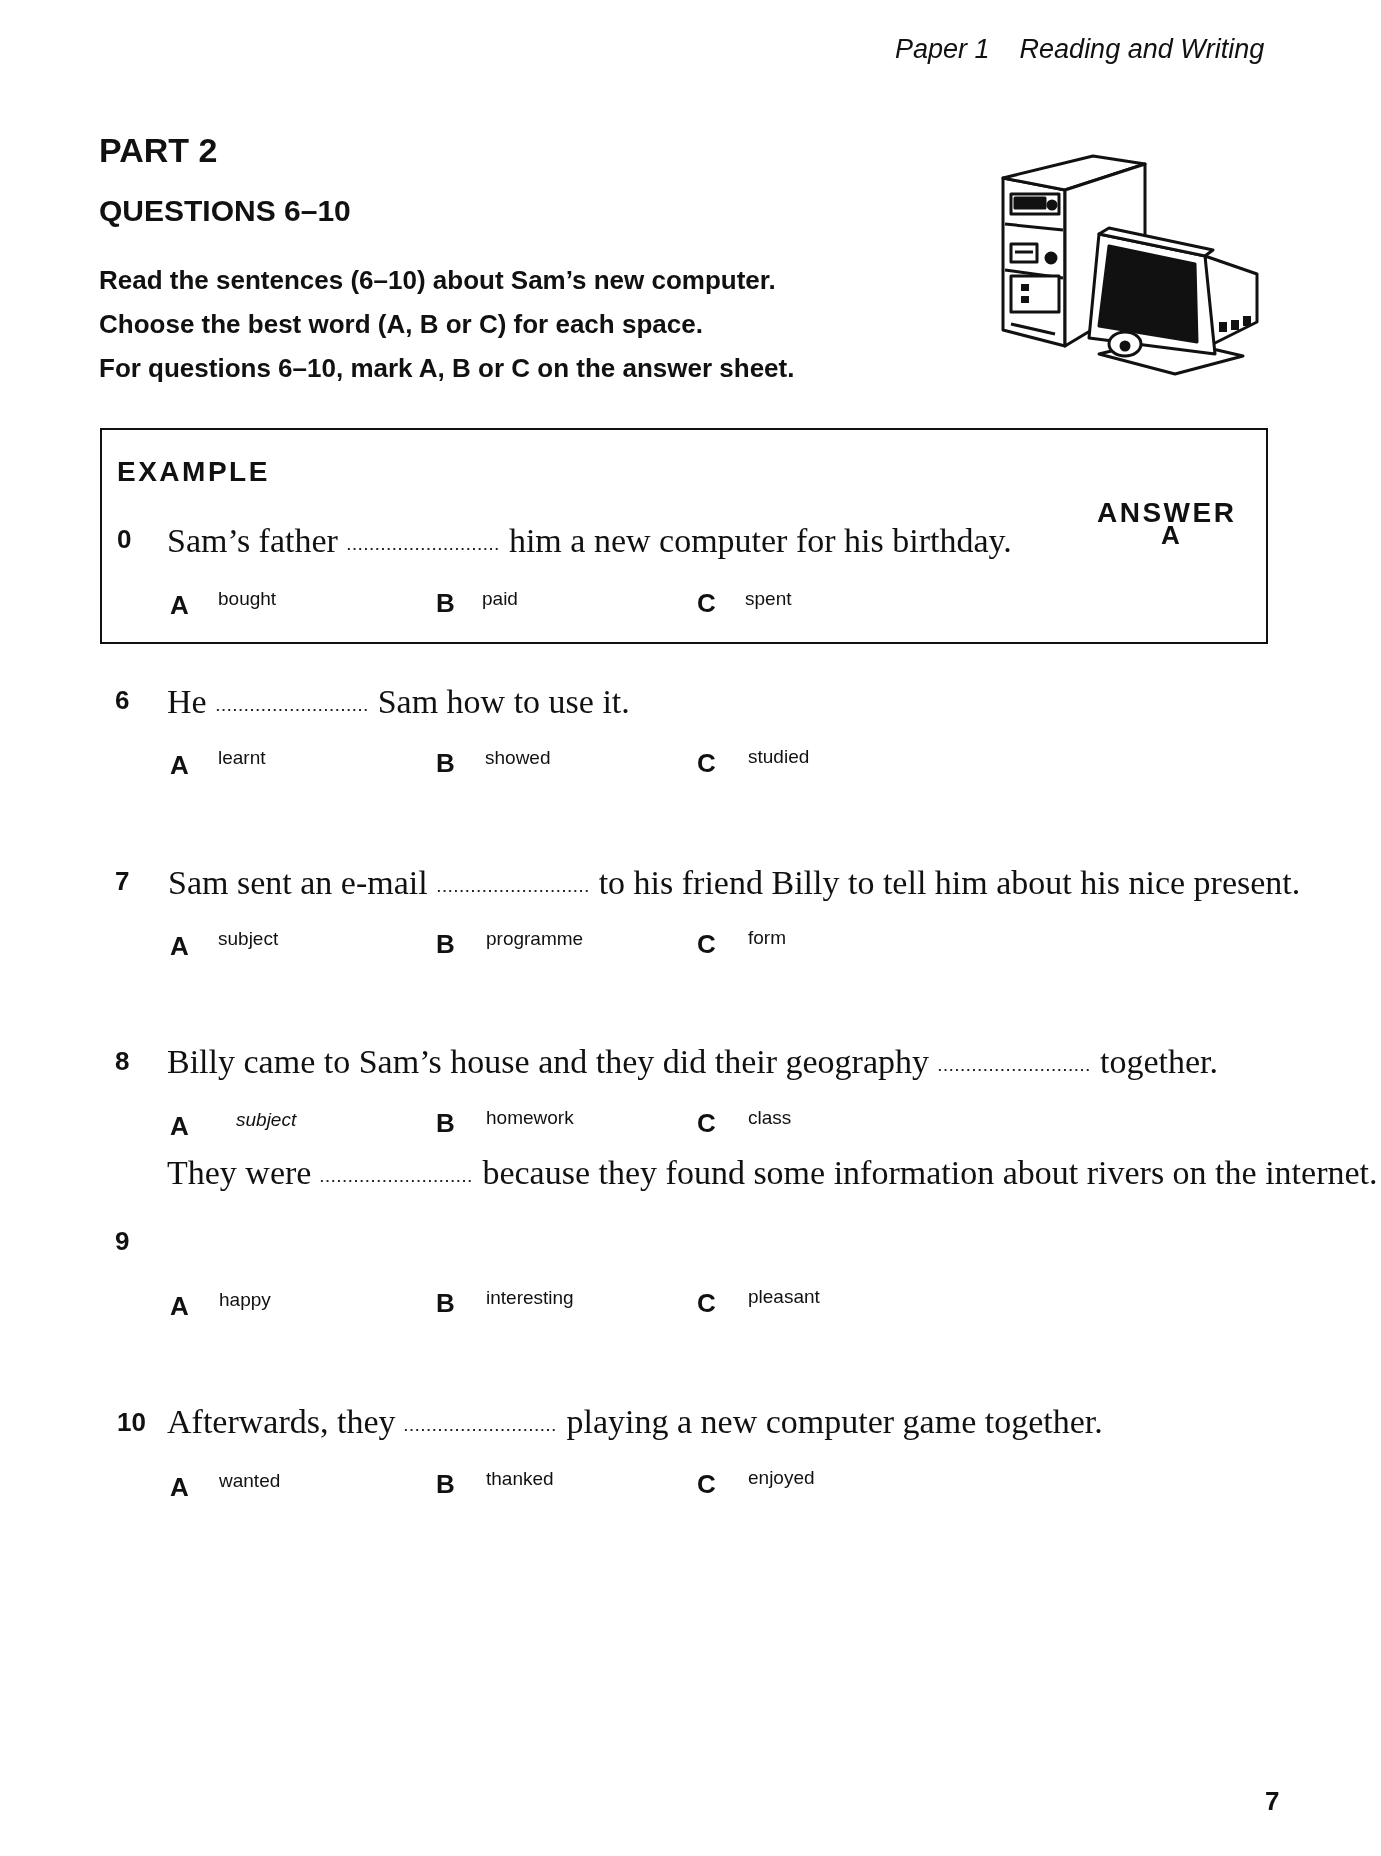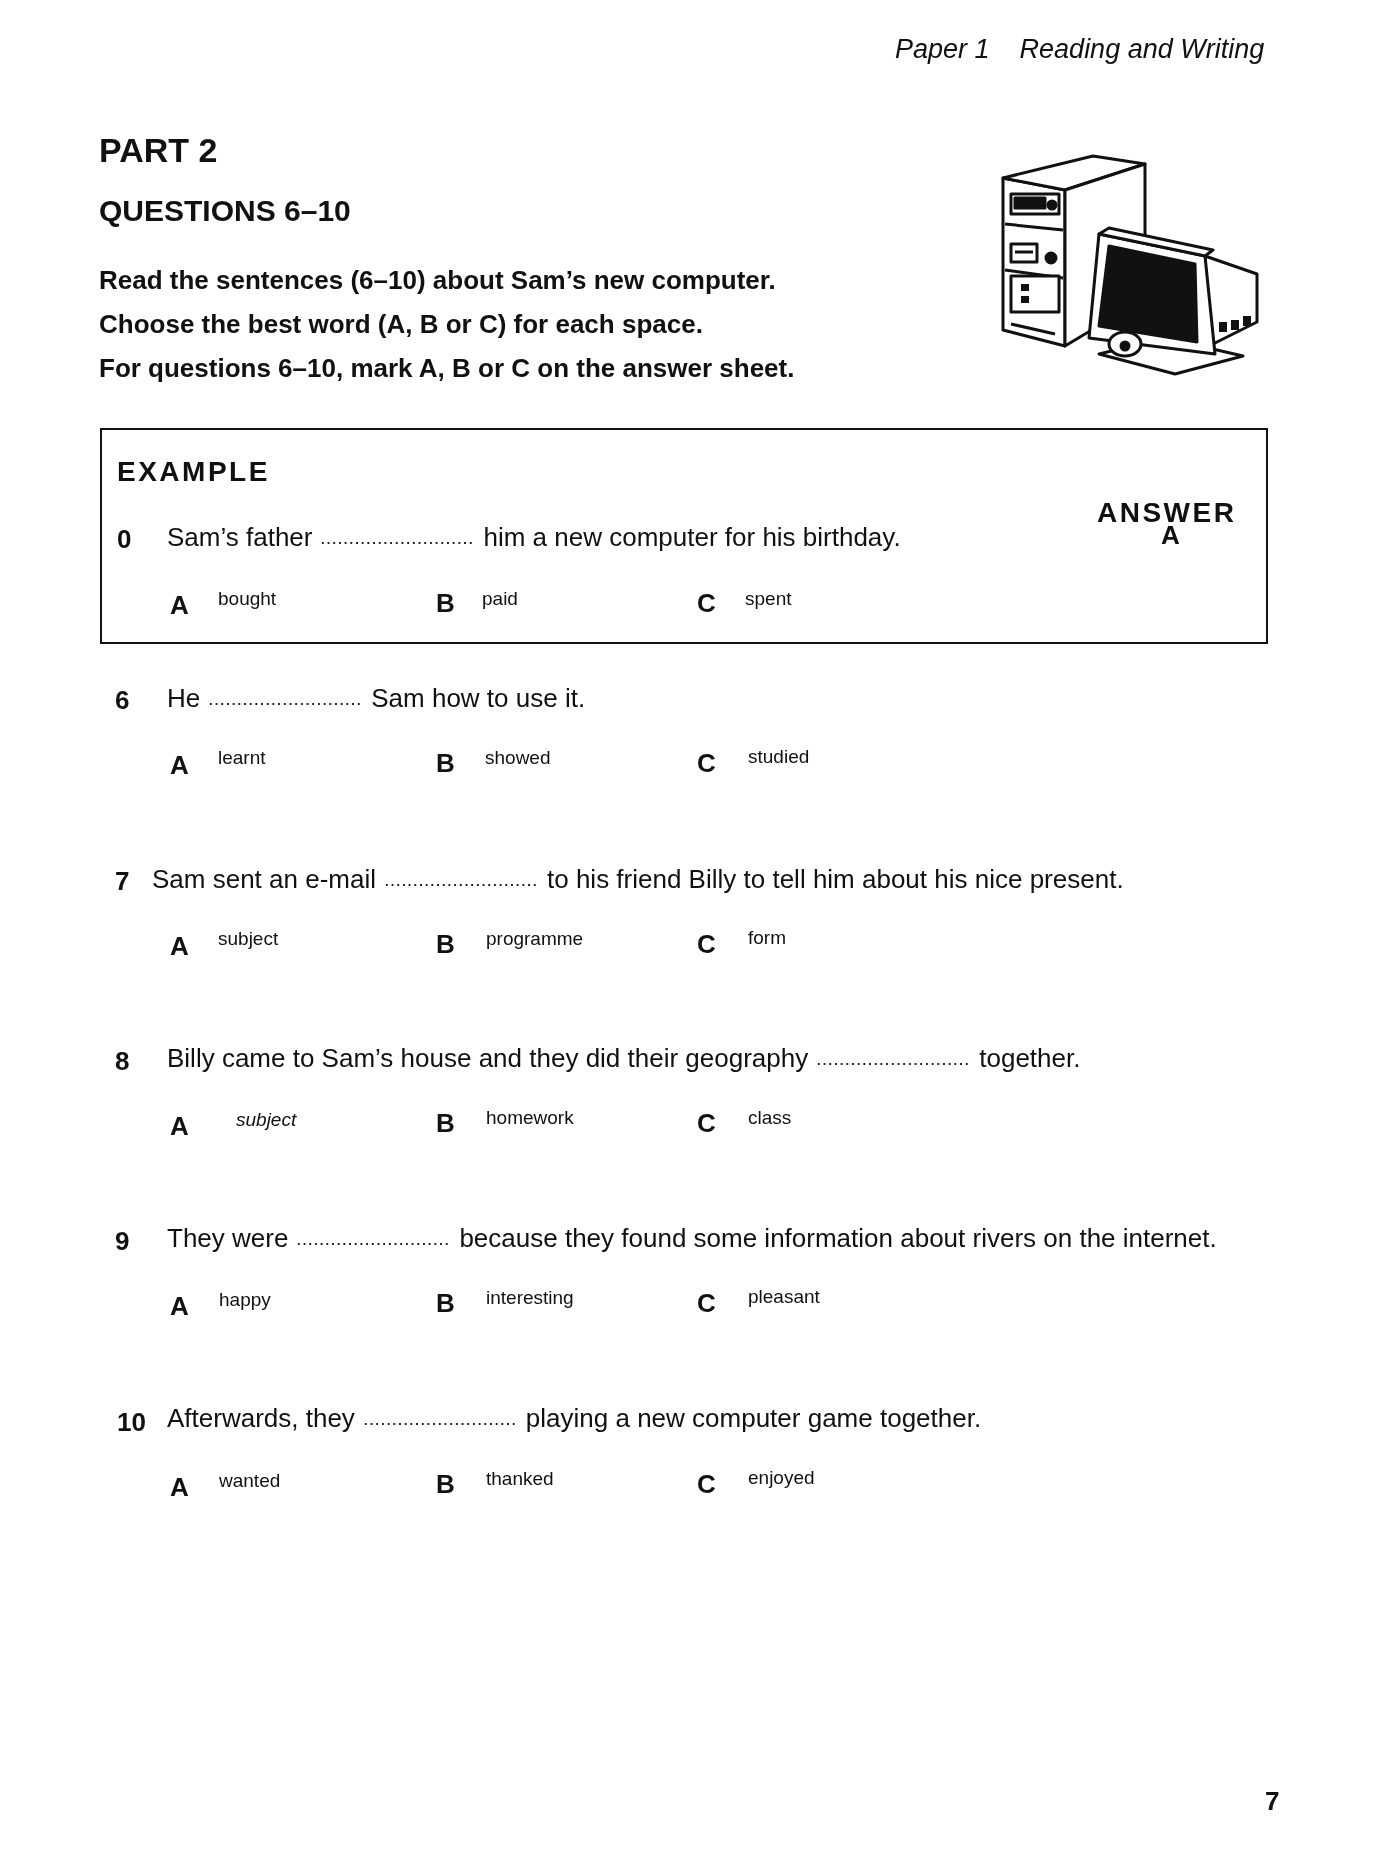--- a/index.html
+++ b/index.html
@@ -43,21 +43,22 @@
       border: 2px solid #111;
       box-sizing: border-box;
     }
     .box-label {
       font-size: 28px; font-weight: bold; letter-spacing: 2.5px;
     }
     .q-num {
       font-size: 26px; font-weight: bold;
     }
     .q-text {
-      font-size: 26px;
+      font-size: 34px;
+      font-family: Liberation Serif, serif;
     }
     .dots {
       display: inline-block;
       width: 155px;
       height: 6px;
       margin: 0 8px 0 8px;
       background-image: radial-gradient(circle, #222 1px, transparent 1.3px);
       background-size: 5.7px 6px;
       background-repeat: repeat-x;
       background-position: 0 0;
@@ -152,21 +153,21 @@
   <span>He</span><span class="dots"></span><span>Sam how to use it.</span>
 </div>
 <div class="abs opt-letter" style="left:170px; top:750px;"><span>A</span></div>
 <div class="abs opt-word" style="left:218px; top:747px;">learnt</div>
 <div class="abs opt-letter" style="left:436px; top:748px;"><span>B</span></div>
 <div class="abs opt-word" style="left:485px; top:747px;">showed</div>
 <div class="abs opt-letter" style="left:697px; top:748px;"><span>C</span></div>
 <div class="abs opt-word" style="left:748px; top:746px;">studied</div>
 
 <div class="abs q-num" style="left:115px; top:866px;">7</div>
-<div class="abs q-text" style="left:152px; top:864px;">
+<div class="abs q-text" style="left:168px; top:864px;">
   <span>Sam sent an e-mail</span><span class="dots"></span><span>to his friend Billy to tell him about his nice present.</span>
 </div>
 <div class="abs opt-letter" style="left:170px; top:931px;"><span>A</span></div>
 <div class="abs opt-word" style="left:218px; top:928px;">subject</div>
 <div class="abs opt-letter" style="left:436px; top:929px;"><span>B</span></div>
 <div class="abs opt-word" style="left:486px; top:928px;">programme</div>
 <div class="abs opt-letter" style="left:697px; top:929px;"><span>C</span></div>
 <div class="abs opt-word" style="left:748px; top:927px;">form</div>
 
 <div class="abs q-num" style="left:115px; top:1046px;">8</div>
@@ -174,21 +175,21 @@
   <span>Billy came to Sam’s house and they did their geography</span><span class="dots"></span><span>together.</span>
 </div>
 <div class="abs opt-letter" style="left:170px; top:1111px;"><span>A</span></div>
 <div class="abs opt-word" style="left:236px; top:1109px;font-style:italic;">subject</div>
 <div class="abs opt-letter" style="left:436px; top:1108px;"><span>B</span></div>
 <div class="abs opt-word" style="left:486px; top:1107px;">homework</div>
 <div class="abs opt-letter" style="left:697px; top:1108px;"><span>C</span></div>
 <div class="abs opt-word" style="left:748px; top:1107px;">class</div>
 
 <div class="abs q-num" style="left:115px; top:1226px;">9</div>
-<div class="abs q-text" style="left:167px; top:1223px;">
+<div class="abs q-text" style="left:167px; top:1154px;">
   <span>They were</span><span class="dots"></span><span>because they found some information about rivers on the internet.</span>
 </div>
 <div class="abs opt-letter" style="left:170px; top:1291px;"><span>A</span></div>
 <div class="abs opt-word" style="left:219px; top:1289px;">happy</div>
 <div class="abs opt-letter" style="left:436px; top:1288px;"><span>B</span></div>
 <div class="abs opt-word" style="left:486px; top:1287px;">interesting</div>
 <div class="abs opt-letter" style="left:697px; top:1288px;"><span>C</span></div>
 <div class="abs opt-word" style="left:748px; top:1286px;">pleasant</div>
 
 <div class="abs q-num" style="left:117px; top:1407px;">10</div>

